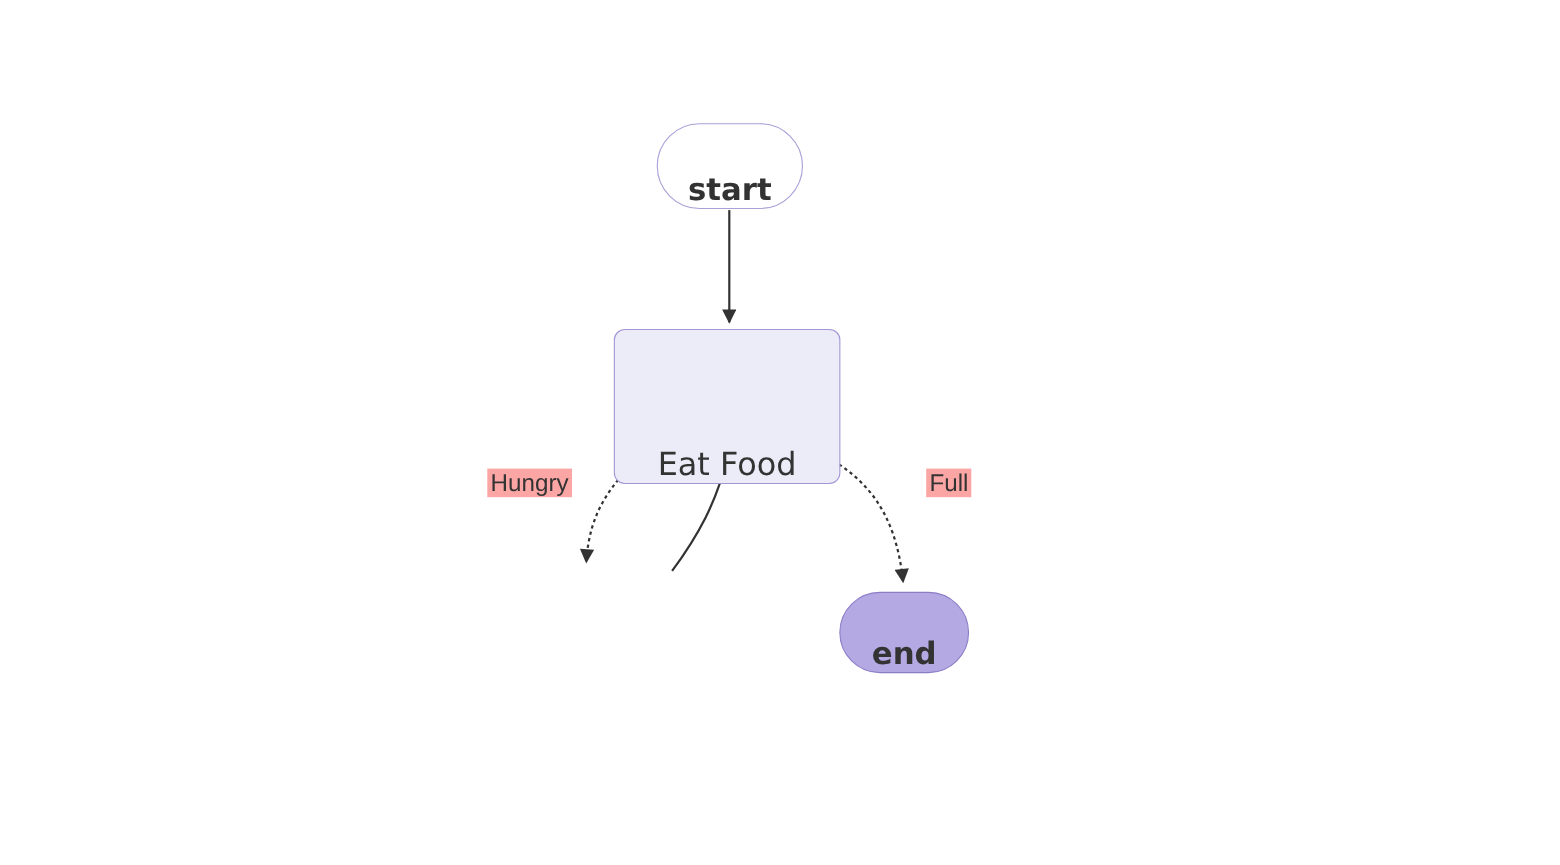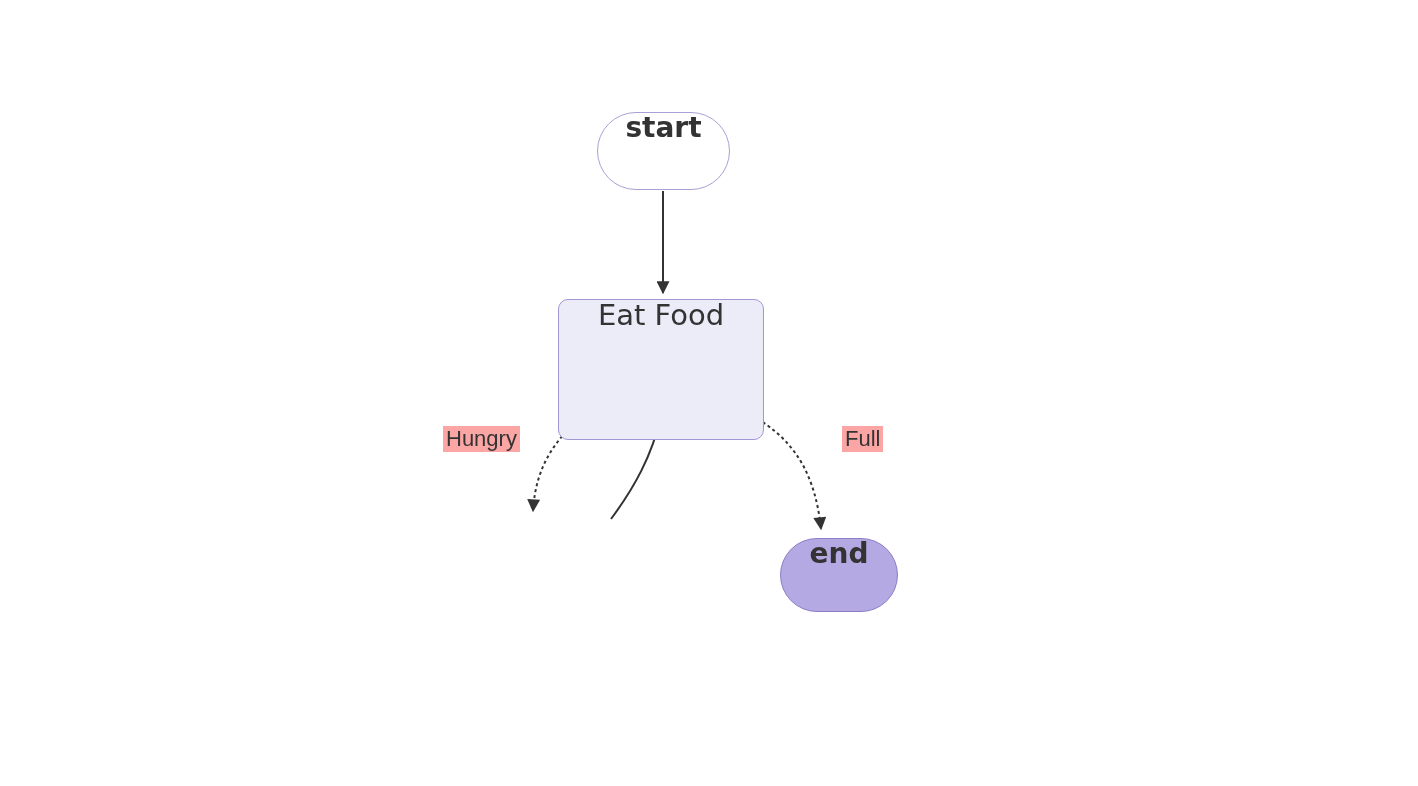--- a/index.html
+++ b/index.html
@@ -22,21 +22,21 @@
     fill: none;
     stroke: #333333;
     stroke-width: 2;
   }
   .edge.dashed {
     stroke-dasharray: 3,3;
   }
   .node {
     position: absolute;
     display: flex;
-    align-items: flex-start;
+    align-items: flex-end;
     justify-content: center;
     background: #ececf9;
     border: 1.5px solid #a396d6;
     color: #333333;
     font-size: 29px;
     text-align: center;
     line-height: 1.1;
   }
   .node.rect { border-radius: 10px; }
   .node.stadium { border-radius: 40px; font-weight: bold; font-size: 28px; }
@@ -75,21 +75,21 @@
 
   <div class="node stadium start-node" style="left:597px; top:112px; width:133px; height:78px;">
     <span>start</span>
   </div>
 
   <div class="node rect" style="left:558px; top:299px; width:206px; height:141px;">
     <span>Eat Food</span>
   </div>
 
 
-  <div class="node stadium end-node" style="left:780px; top:538px; width:118px; height:74px;">
+  <div class="node stadium end-node" style="left:763px; top:538px; width:118px; height:74px;">
     <span>end</span>
   </div>
 
   <div class="edge-label" style="left:443px; top:426px;">Hungry</div>
 
   <div class="edge-label" style="left:842px; top:426px;">Full</div>
 
 </div>
 
 </body></html>

